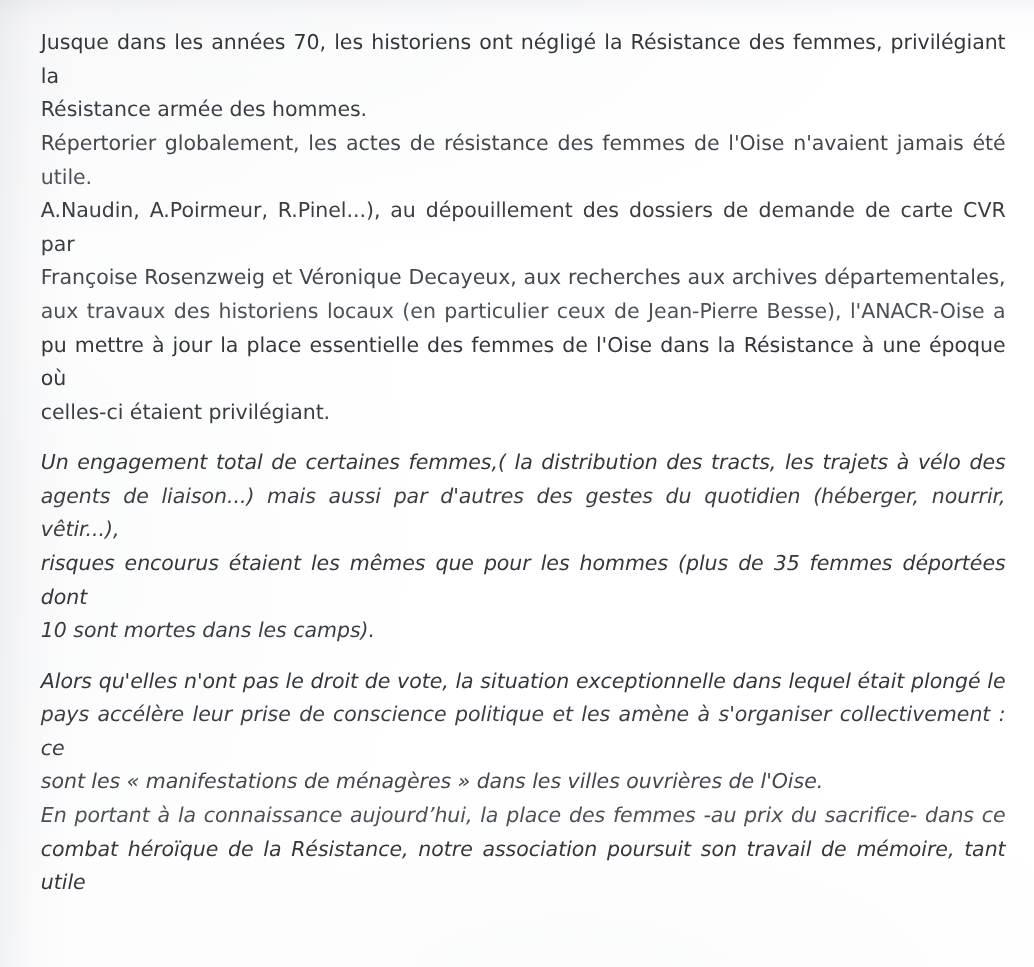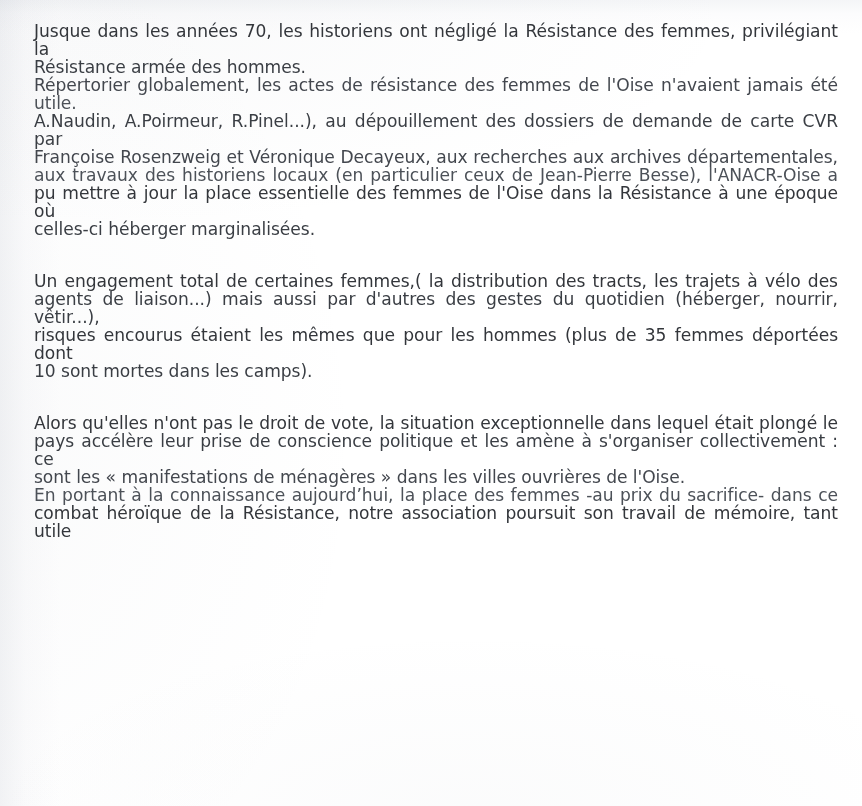--- a/index.html
+++ b/index.html
@@ -46,35 +46,36 @@
     top: 22px;
     width: 804px;
     z-index: 2;
   }
 
   .para {
     margin: 0;
     text-align: justify;
     text-justify: inter-word;
     font-size: 17.1px;
-    line-height: 18px;
+    line-height: 28px;
     color: #2e3136;
     letter-spacing: -0.04px;
     word-spacing: 0px;
     -webkit-font-smoothing: antialiased;
   }
 
   
   .para:last-child {
     margin-bottom: 0;
   }
 
   
   .para + .para {
-    margin-top: 34px;
+    margin-top: 14px;
+    font-style: italic;
   }
 
   
   .line {
     display: block;
     text-align: justify;
     text-align-last: justify;
     white-space: pre-wrap;
   }
 
@@ -96,21 +97,21 @@
   <div class="text-body" id="text-body">
       <p class="para">
         <span class="line f0">Jusque dans les années 70, les historiens ont négligé la Résistance des femmes, privilégiant la</span>
         <span class="line f1 last">Résistance armée des hommes.</span>
         <span class="line f2">Répertorier globalement, les actes de résistance des femmes de l'Oise n'avaient jamais été</span>
         <span class="line f3 last">utile.</span>
         <span class="line f1">A.Naudin, A.Poirmeur, R.Pinel...), au dépouillement des dossiers de demande de carte CVR par</span>
         <span class="line f2">Françoise Rosenzweig et Véronique Decayeux, aux recherches aux archives départementales,</span>
         <span class="line f3">aux travaux des historiens locaux (en particulier ceux de Jean-Pierre Besse), l'ANACR-Oise a</span>
         <span class="line f0">pu mettre à jour la place essentielle des femmes de l'Oise dans la Résistance à une époque où</span>
-        <span class="line f1 last">celles-ci héberger marginalisées.</span>
+        <span class="line f1 last">celles-ci étaient privilégiant.</span>
       </p>
       <p class="para">
         <span class="line f0">Un engagement total de certaines femmes,( la distribution des tracts, les trajets à vélo des</span>
         <span class="line f1">agents de liaison...) mais aussi par d'autres des gestes du quotidien (héberger, nourrir, vêtir...),</span>
         <span class="line f0">risques encourus étaient les mêmes que pour les hommes (plus de 35 femmes déportées dont</span>
         <span class="line f1 last">10 sont mortes dans les camps).</span>
       </p>
       <p class="para">
         <span class="line f0">Alors qu'elles n'ont pas le droit de vote, la situation exceptionnelle dans lequel était plongé le</span>
         <span class="line f1">pays accélère leur prise de conscience politique et les amène à s'organiser collectivement : ce</span>

